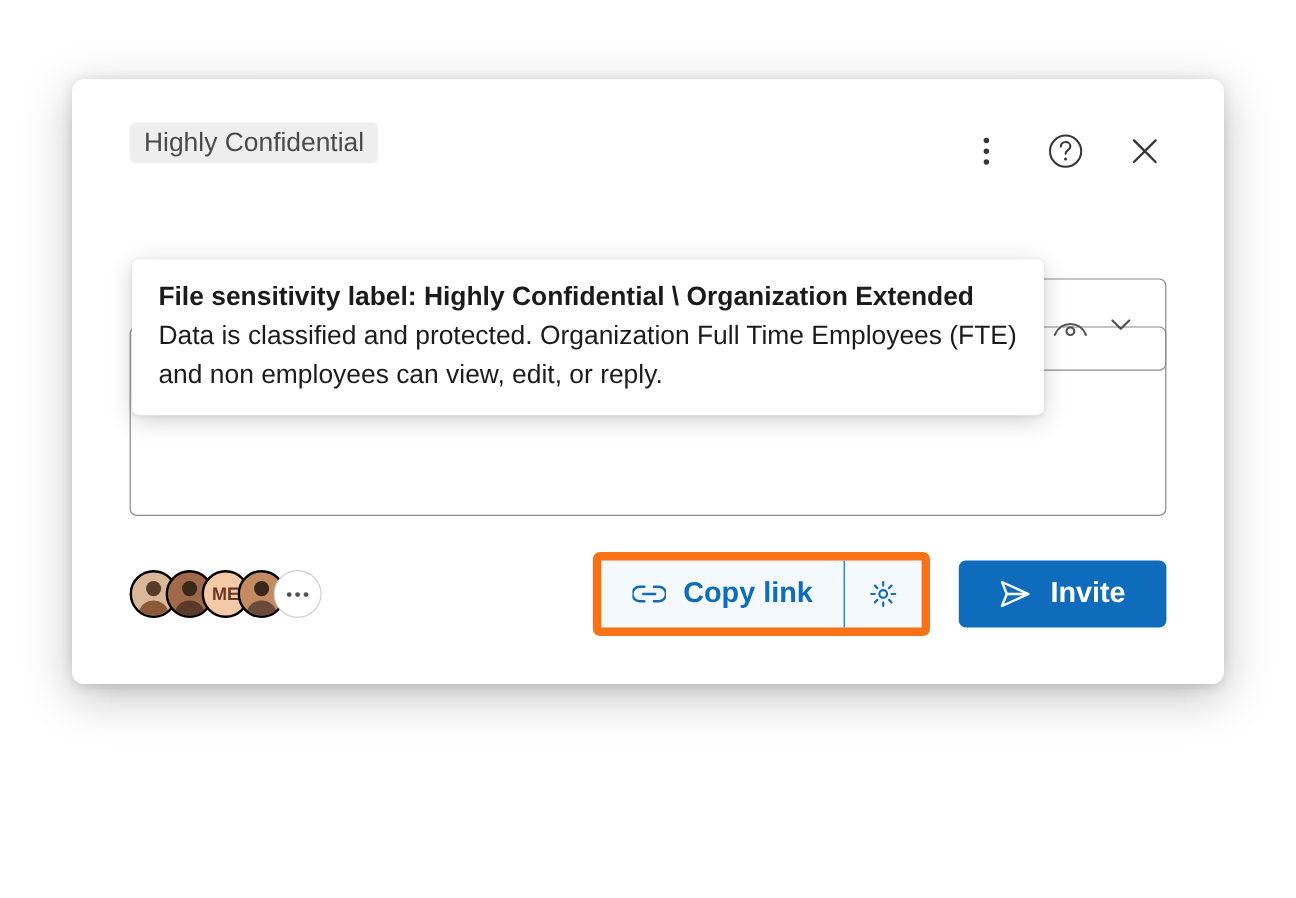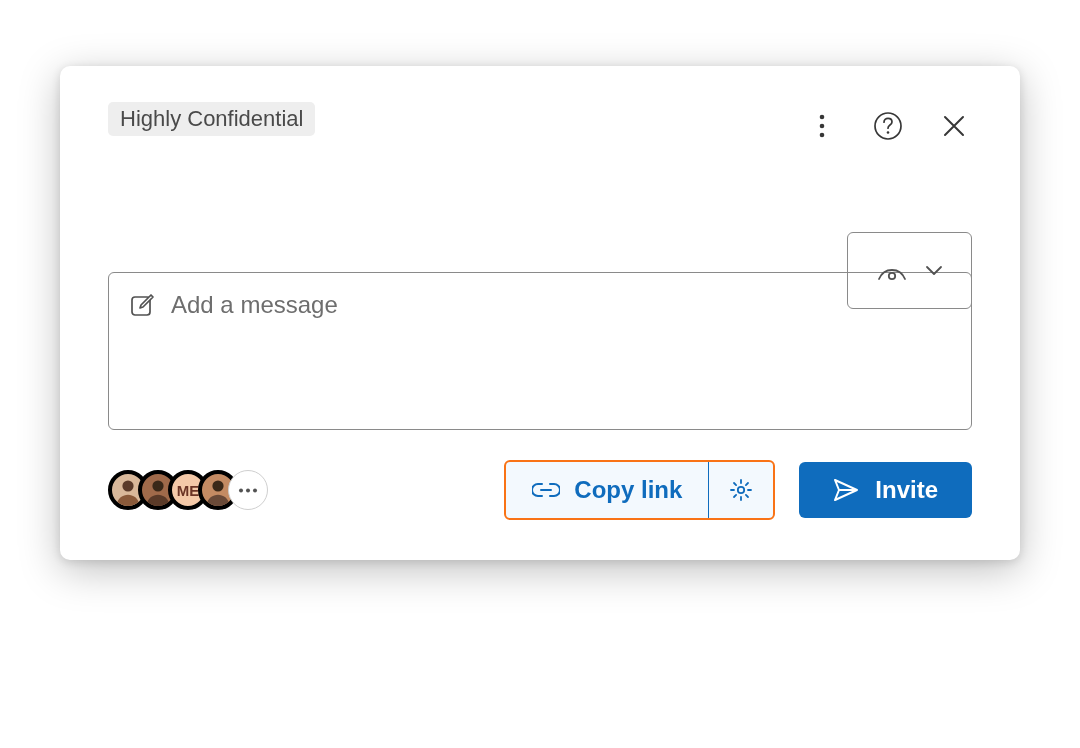--- a/index.html
+++ b/index.html
@@ -119,40 +119,40 @@
       gap: 24px;
     }
     .avatar-stack {
       display: flex;
       align-items: center;
     }
     .avatar {
       width: 40px;
       height: 40px;
       border-radius: 50%;
-      border: 4px solid #000000;
+      border: 2px solid #000000;
       margin-left: -10px;
       display: flex;
       align-items: center;
       justify-content: center;
       font-size: 15px;
       font-weight: 600;
       color: #6b3425;
       overflow: hidden;
     }
     .avatar:first-child { margin-left: 0; }
     .avatar-more {
       background: #ffffff;
       border: 1.5px solid #cfcfcf;
       color: #525252;
     }
     .spacer { flex: 1; }
     .btn-group {
       display: flex;
-      border: 2px solid #f97316;
+      border: 7px solid #f97316;
       border-radius: 6px;
       overflow: hidden;
       background: #f3f9fe;
     }
     .btn-copy {
       display: flex;
       align-items: center;
       gap: 14px;
       padding: 14px 26px;
       color: #0f6cbd;
@@ -218,20 +218,24 @@
   <div class="permissions-remnant">
     <svg width="30" height="20" viewBox="0 0 30 20">
         <path d="M2 18 C7 6 23 6 28 18" fill="none" stroke="currentColor" stroke-width="1.8" stroke-linecap="round"></path>
         <circle cx="15" cy="15" r="3.2" fill="none" stroke="currentColor" stroke-width="1.8"></circle>
       </svg>
     <svg width="18" height="11" viewBox="0 0 18 11">
         <path d="M2 2 L9 9 L16 2" fill="none" stroke="currentColor" stroke-width="1.8" stroke-linecap="round" stroke-linejoin="round"></path>
       </svg>
   </div>
 
+  <div class="tooltip">
+    <div class="tooltip-title">File sensitivity label: Highly Confidential \ Organization Extended</div>
+    <div class="tooltip-body">Data is classified and protected. Organization Full Time Employees (FTE) and non employees can view, edit, or reply.</div>
+  </div>
 
   <div class="message-box">
     <svg width="26" height="26" viewBox="0 0 26 26" style="color:#525252;margin-top:2px">
         <path d="M4 5h12" stroke="none"></path>
         <rect x="3" y="4" width="18" height="18" rx="3" fill="none" stroke="currentColor" stroke-width="1.7"></rect>
         <path d="M22 2 L12 12 L11 15 L14 14 L24 4 Z" fill="#ffffff" stroke="currentColor" stroke-width="1.7" stroke-linejoin="round"></path>
       </svg>
     <span class="message-placeholder">Add a message</span>
   </div>
 

